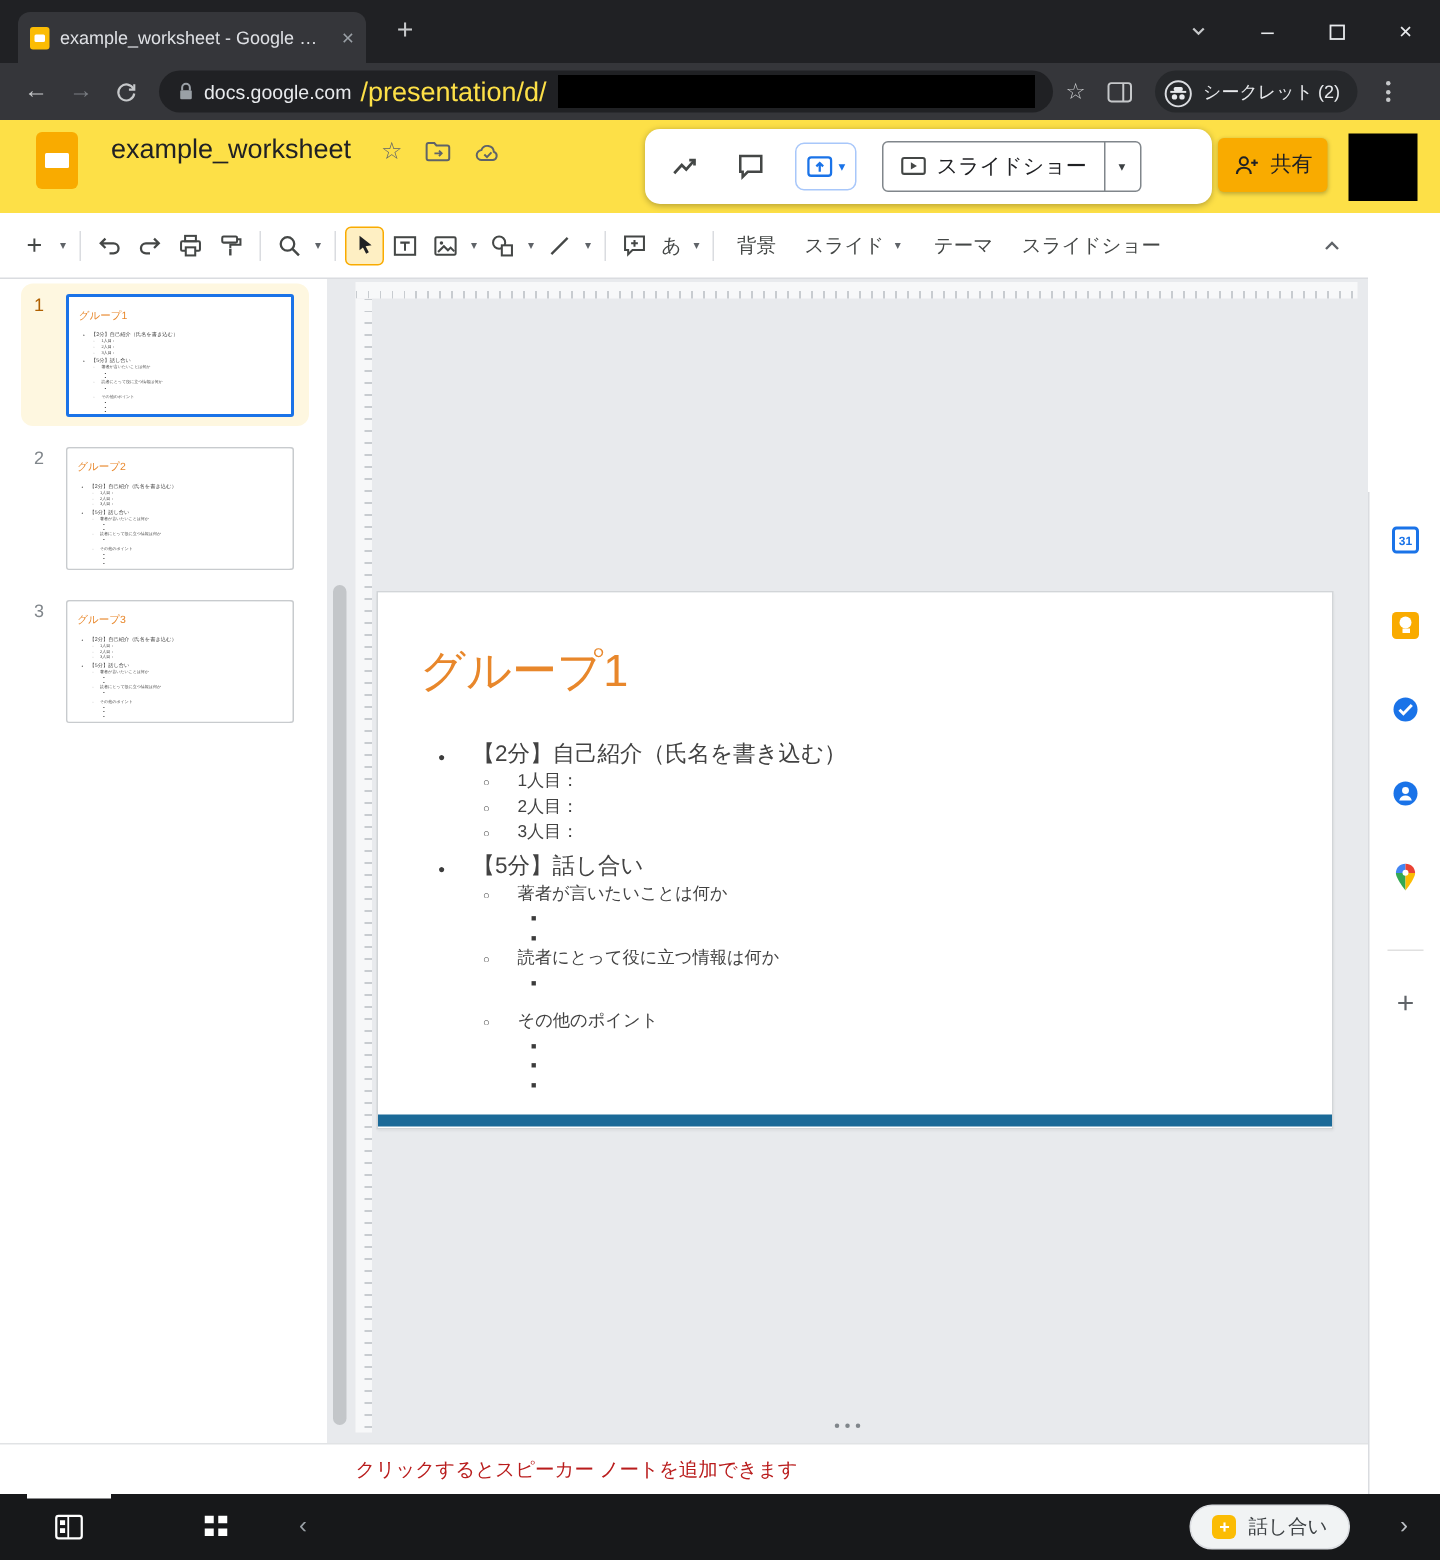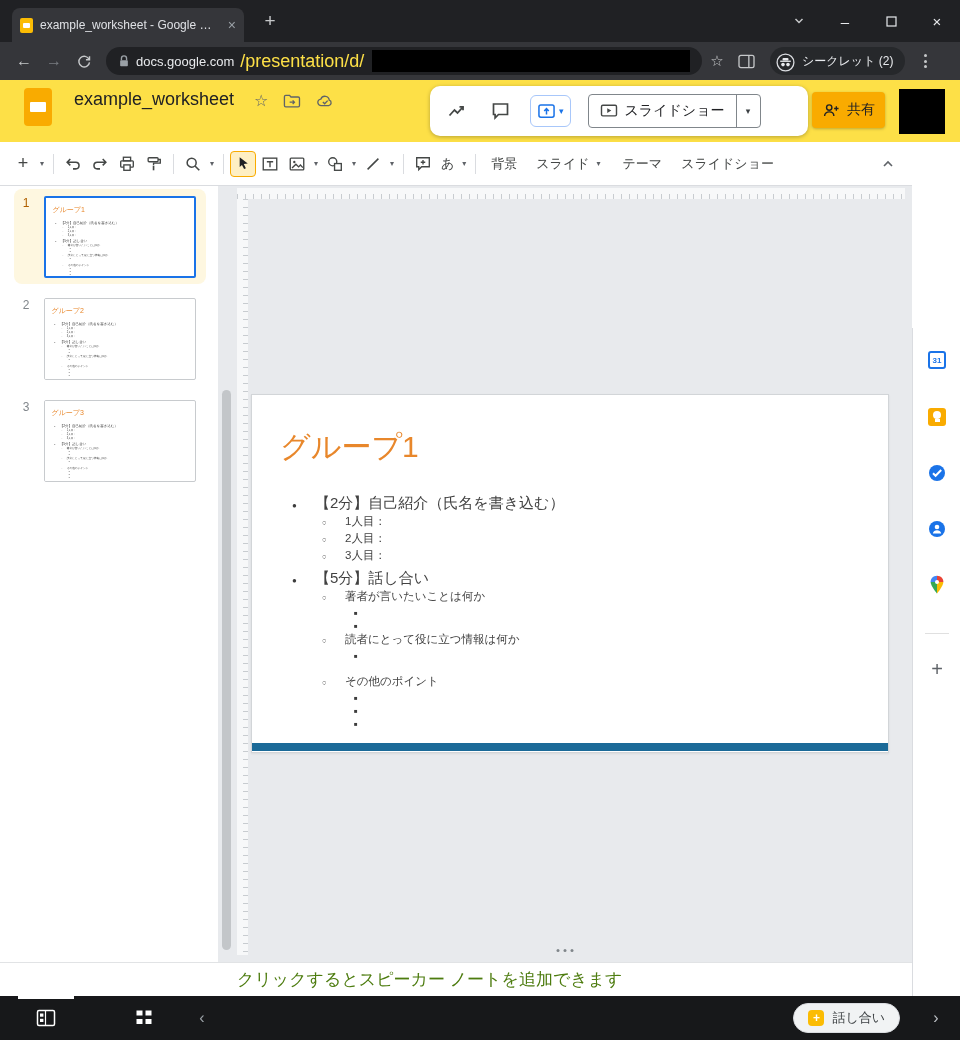--- a/index.html
+++ b/index.html
@@ -123,21 +123,21 @@
              align-items:center; justify-content:center; font-size:8px; font-weight:bold; color:#1a73e8; }
   .keep-box { width:18px; height:18px; background:#f9ab00; border-radius:3px; position:relative; }
   .keep-box::before { content:""; position:absolute; left:5px; top:3px; width:8px; height:8px; background:#fff; border-radius:50%; }
   .keep-box::after { content:""; position:absolute; left:6.5px; top:11px; width:5px; height:3px; background:#fff; }
   .apps-divider { position:absolute; left:12px; width:24px; height:1px; background:#e0e0e0; top:305px; }
   .addon-plus { position:absolute; left:0; top:330px; width:48px; text-align:center; font-size:20px; color:#5f6368; }
 
   
   .notesbar { position:absolute; left:0; top:962px; width:912px; height:34px; background:#fff;
               border-top:1px solid #e1e3e5; display:flex; align-items:center; }
-  .notes-text { margin-left:237px; font-size:17px; color:#4d7c0f; }
+  .notes-text { margin-left:237px; font-size:13px; color:#b91c1c; }
   .bottombar { position:absolute; left:0; top:996px; width:960px; height:44px; background:#17181a;
                display:flex; align-items:center; }
   .active-underline { position:absolute; left:18px; top:0; width:56px; height:3px; background:#fff; }
   .bb-btn { display:flex; align-items:center; justify-content:center; width:28px; height:28px; }
   .film-view { margin-left:32px; } .grid-view { margin-left:70px; }
   .bb-chevron { color:#9aa0a6; font-size:16px; width:20px; text-align:center; }
   .collapse-left { margin-left:34px; }
   .explore-btn { margin-left:auto; margin-right:0; height:30px; background:#f1f3f4; border:1px solid #dadce0;
                  border-radius:16px; display:flex; align-items:center; gap:8px; padding:0 14px; }
   .explore-icon { width:16px; height:16px; background:#fbbc04; border-radius:4px; color:#fff; font-size:12px;

